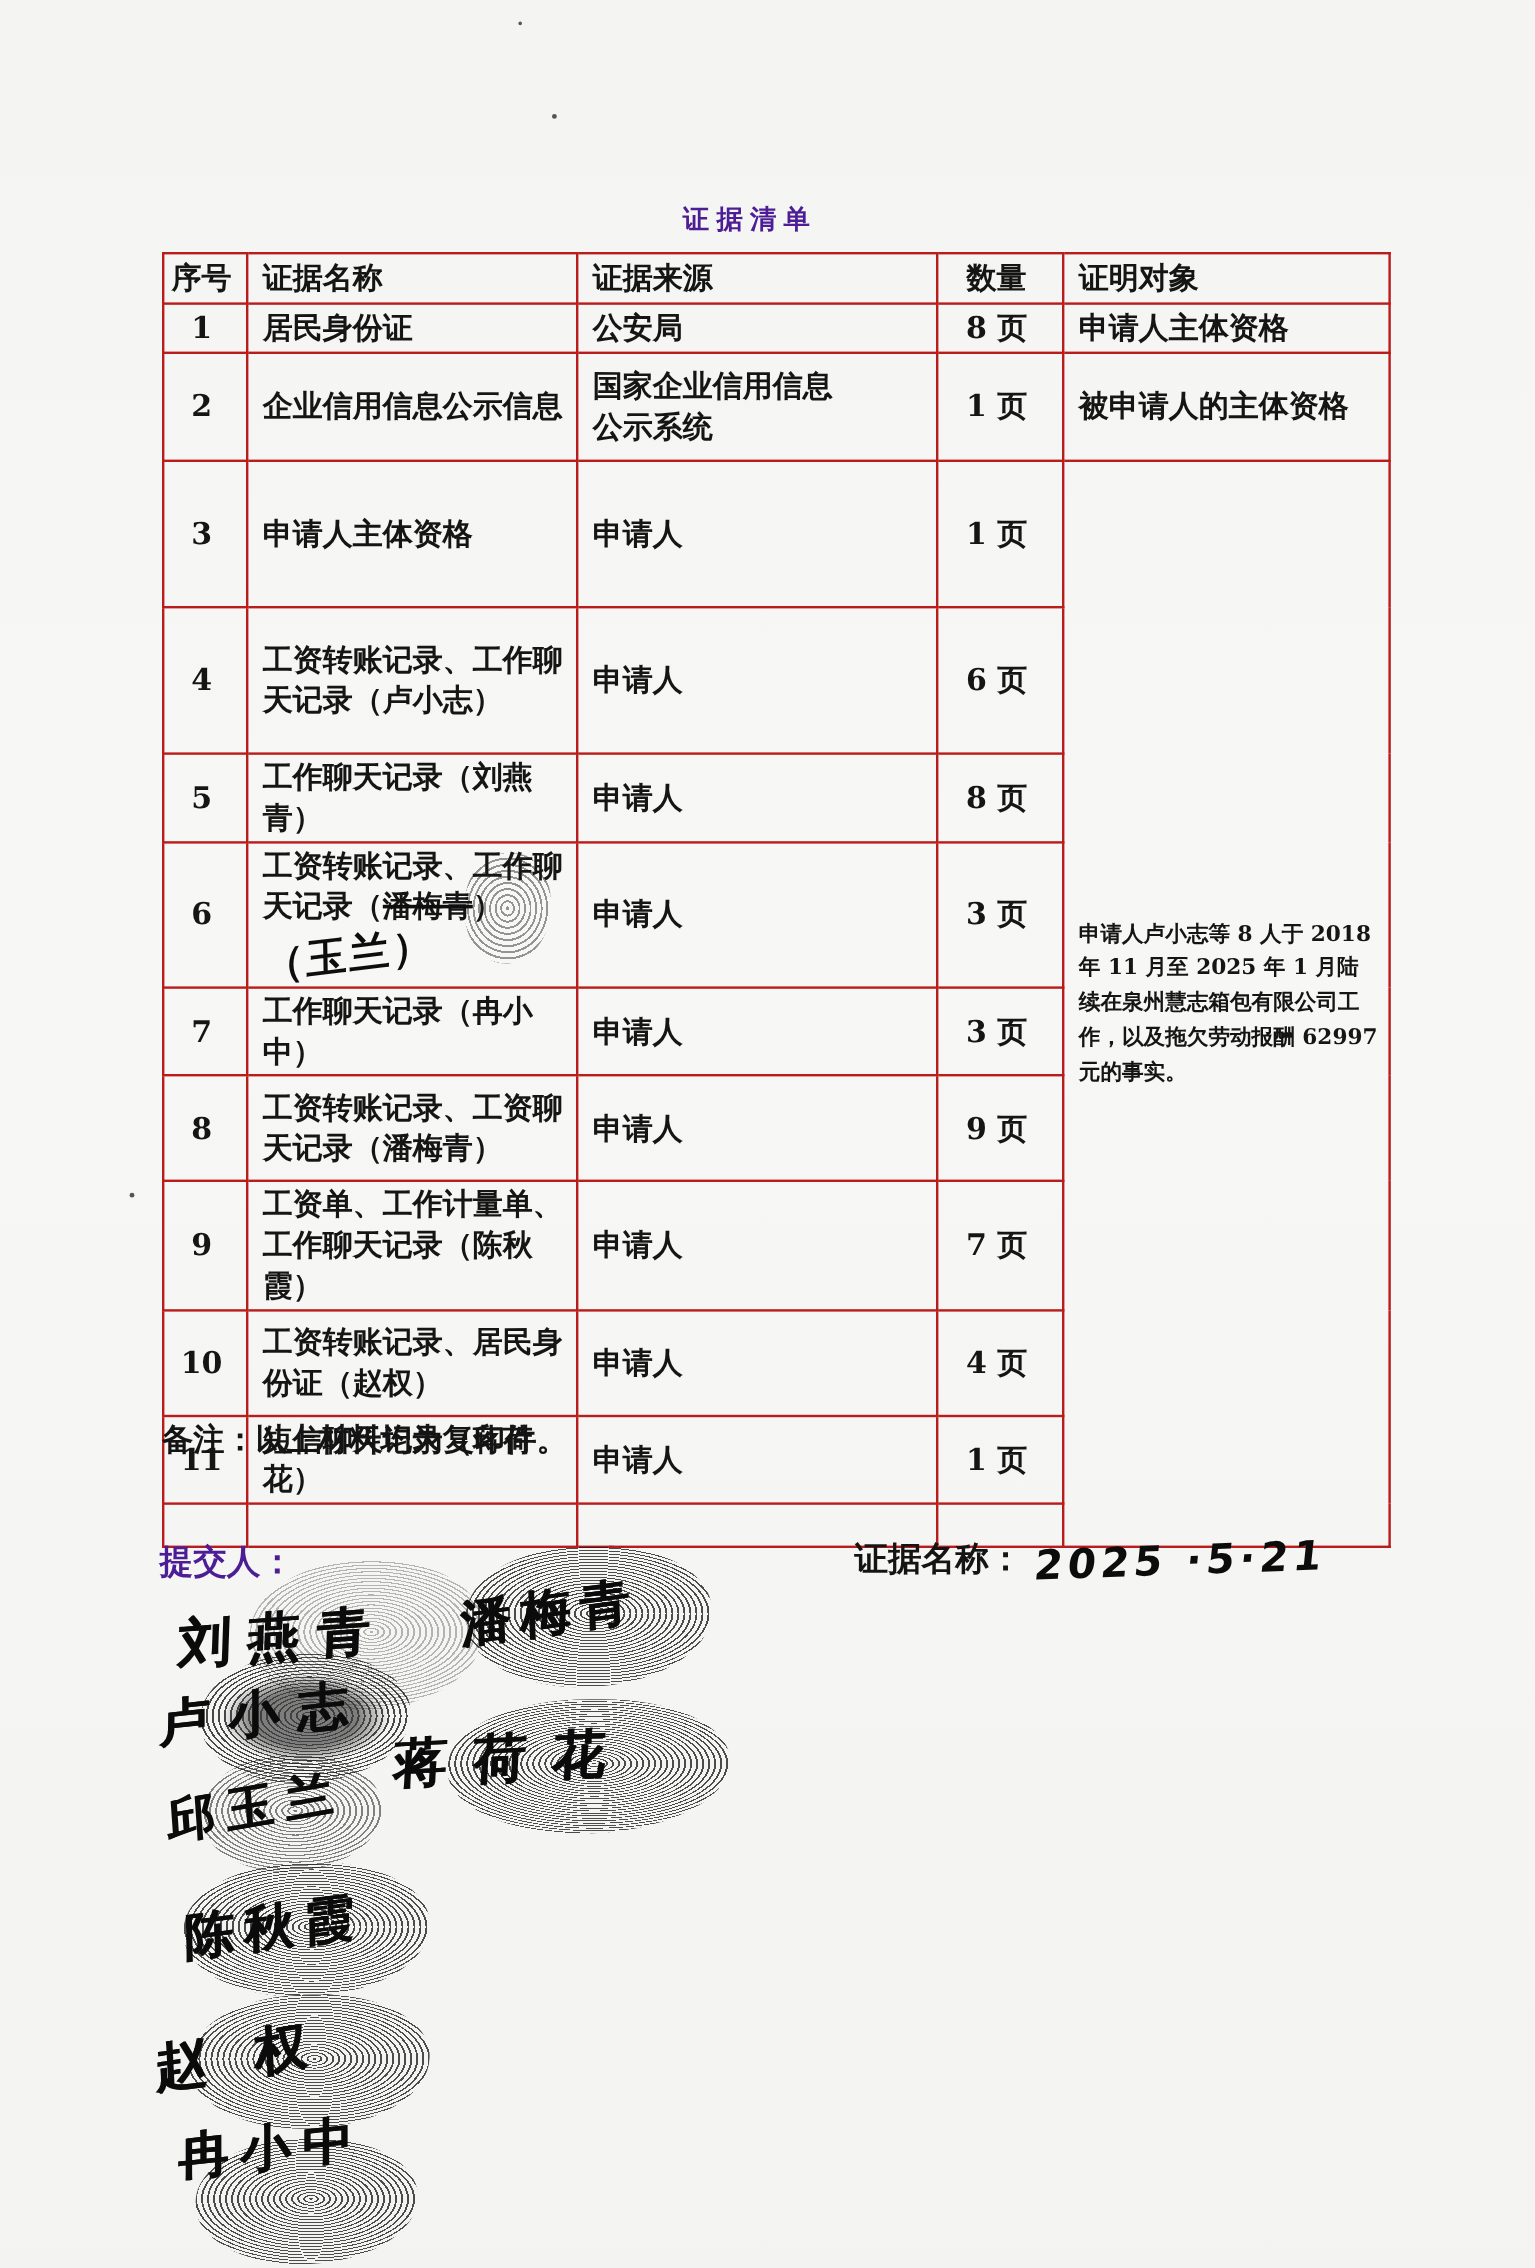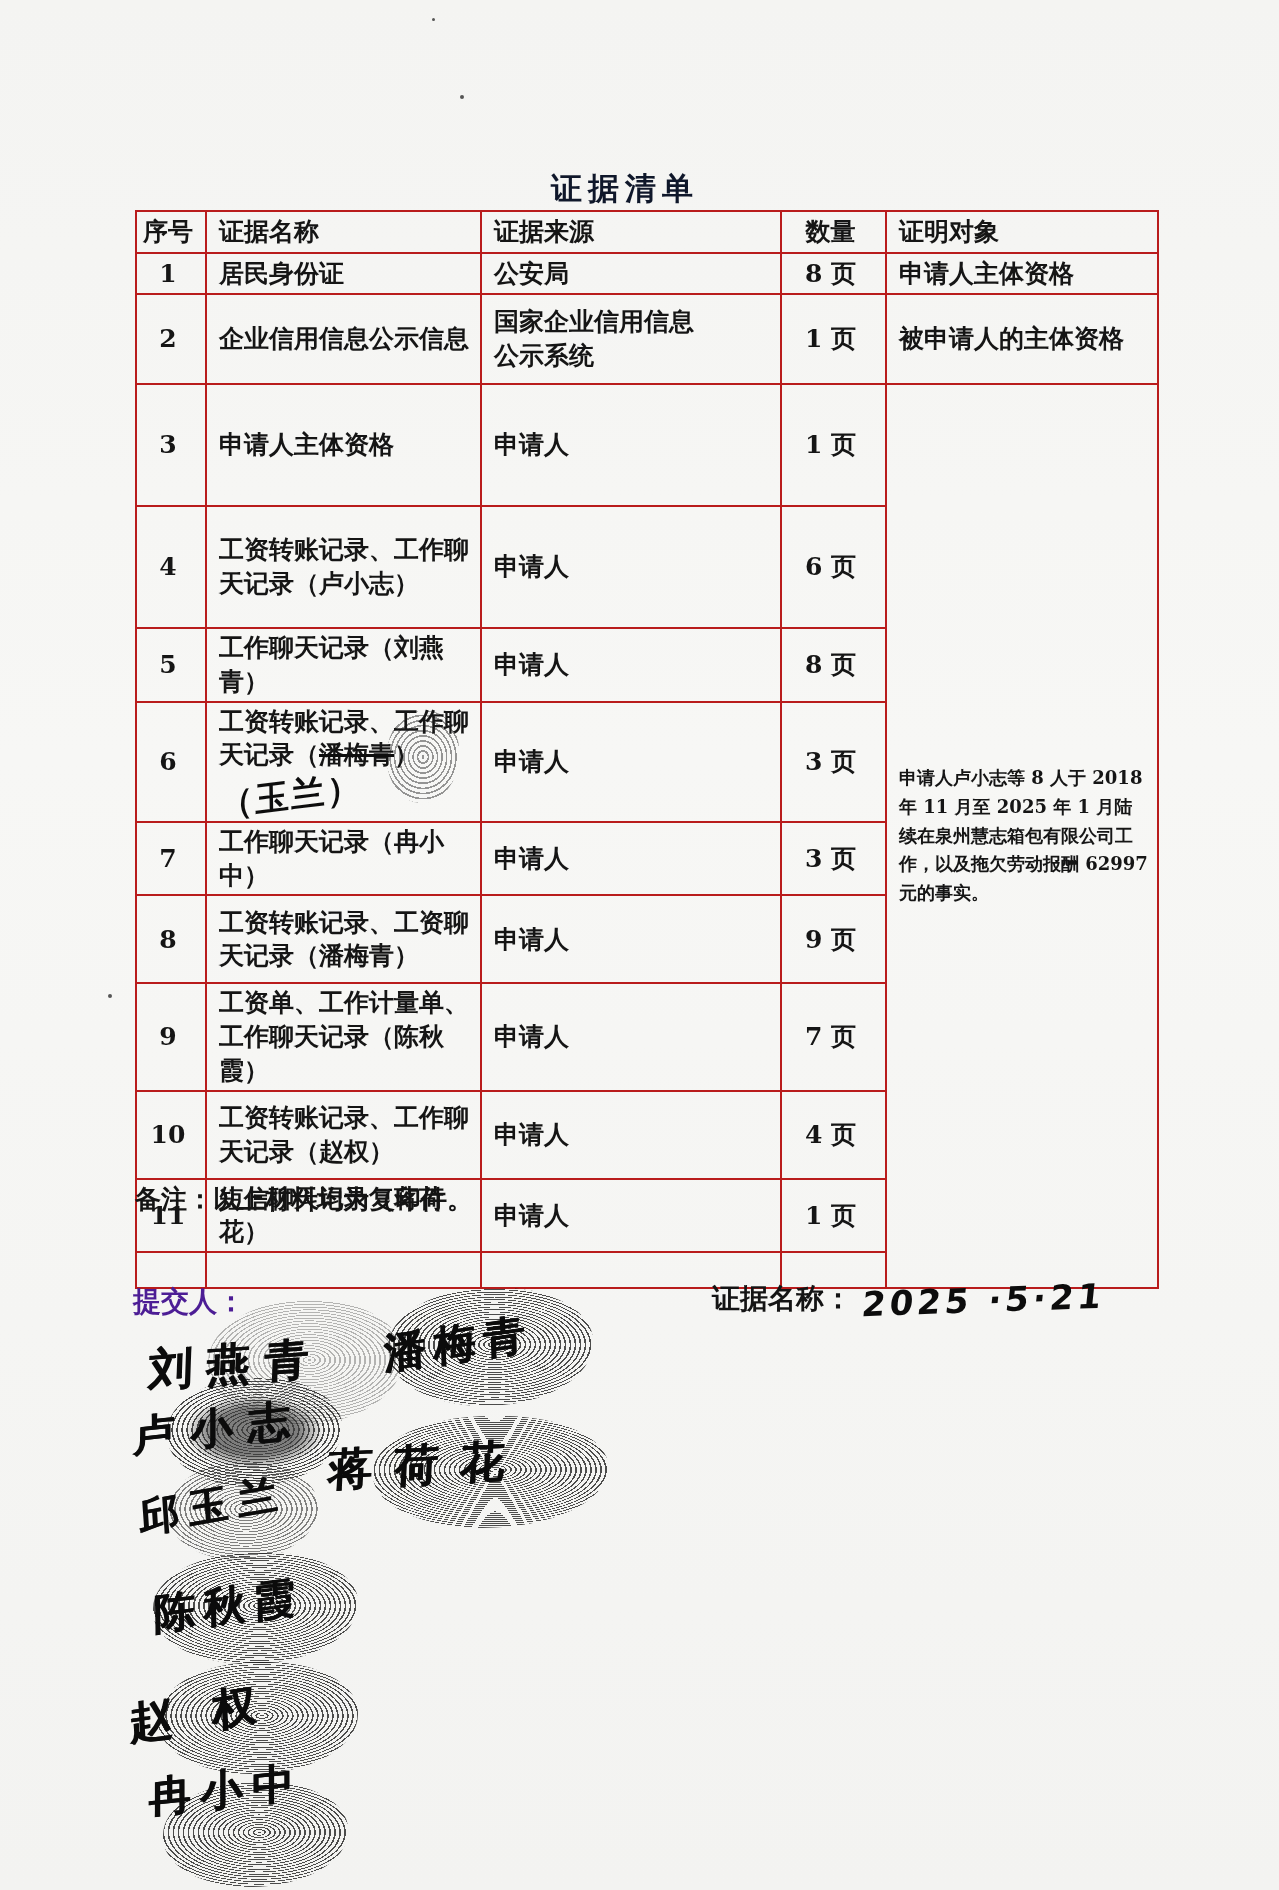--- a/index.html
+++ b/index.html
@@ -5,21 +5,21 @@
   html,body{margin:0;padding:0;}
   body{
     width:1279px;height:1890px;position:relative;overflow:hidden;
     background:linear-gradient(180deg,#f4f4f2 0%,#f7f7f5 40%,#f3f3f1 100%);
     font-family:"DejaVu Serif","Liberation Serif",serif;
     color:#161616;
   }
   .speck{position:absolute;background:#555;border-radius:50%;}
   #doc-title{
     position:absolute;top:168px;left:0;width:1250px;text-align:center;
-    font-size:31px;font-weight:700;letter-spacing:6px;color:#0f172a;font-family:Liberation Serif, serif;
+    font-size:22px;font-weight:700;letter-spacing:6px;color:#4c1d95;font-family:Liberation Serif, serif;
   }
   #evidence-table{
     position:absolute;left:135px;top:210px;border-collapse:collapse;
     table-layout:fixed;width:1022px;
   }
   #evidence-table td,#evidence-table th{
     border:2px solid #b91c1c;font-size:25px;font-weight:600;
     padding:2px 8px 2px 12px;text-align:left;vertical-align:middle;
     color:#151515;line-height:1.35;overflow:hidden;
   }
@@ -169,21 +169,21 @@
         <td class="col-qty">9 页</td>
       </tr>
       <tr style="height: 88px;">
         <td class="col-no">9</td>
         <td class="name-cell">工资单、工作计量单、工作聊天记录（陈秋霞）</td>
         <td>申请人</td>
         <td class="col-qty">7 页</td>
       </tr>
       <tr style="height: 88px;">
         <td class="col-no">10</td>
-        <td class="name-cell">工资转账记录、工作聊天记录（赵权）</td>
+        <td class="name-cell">工资转账记录、居民身份证（赵权）</td>
         <td>申请人</td>
         <td class="col-qty">4 页</td>
       </tr>
       <tr style="height: 40px;">
         <td class="col-no">11</td>
         <td class="name-cell">短信聊天记录（蒋荷花）</td>
         <td>申请人</td>
         <td class="col-qty">1 页</td>
       </tr>
       <tr style="height: 36px;">

